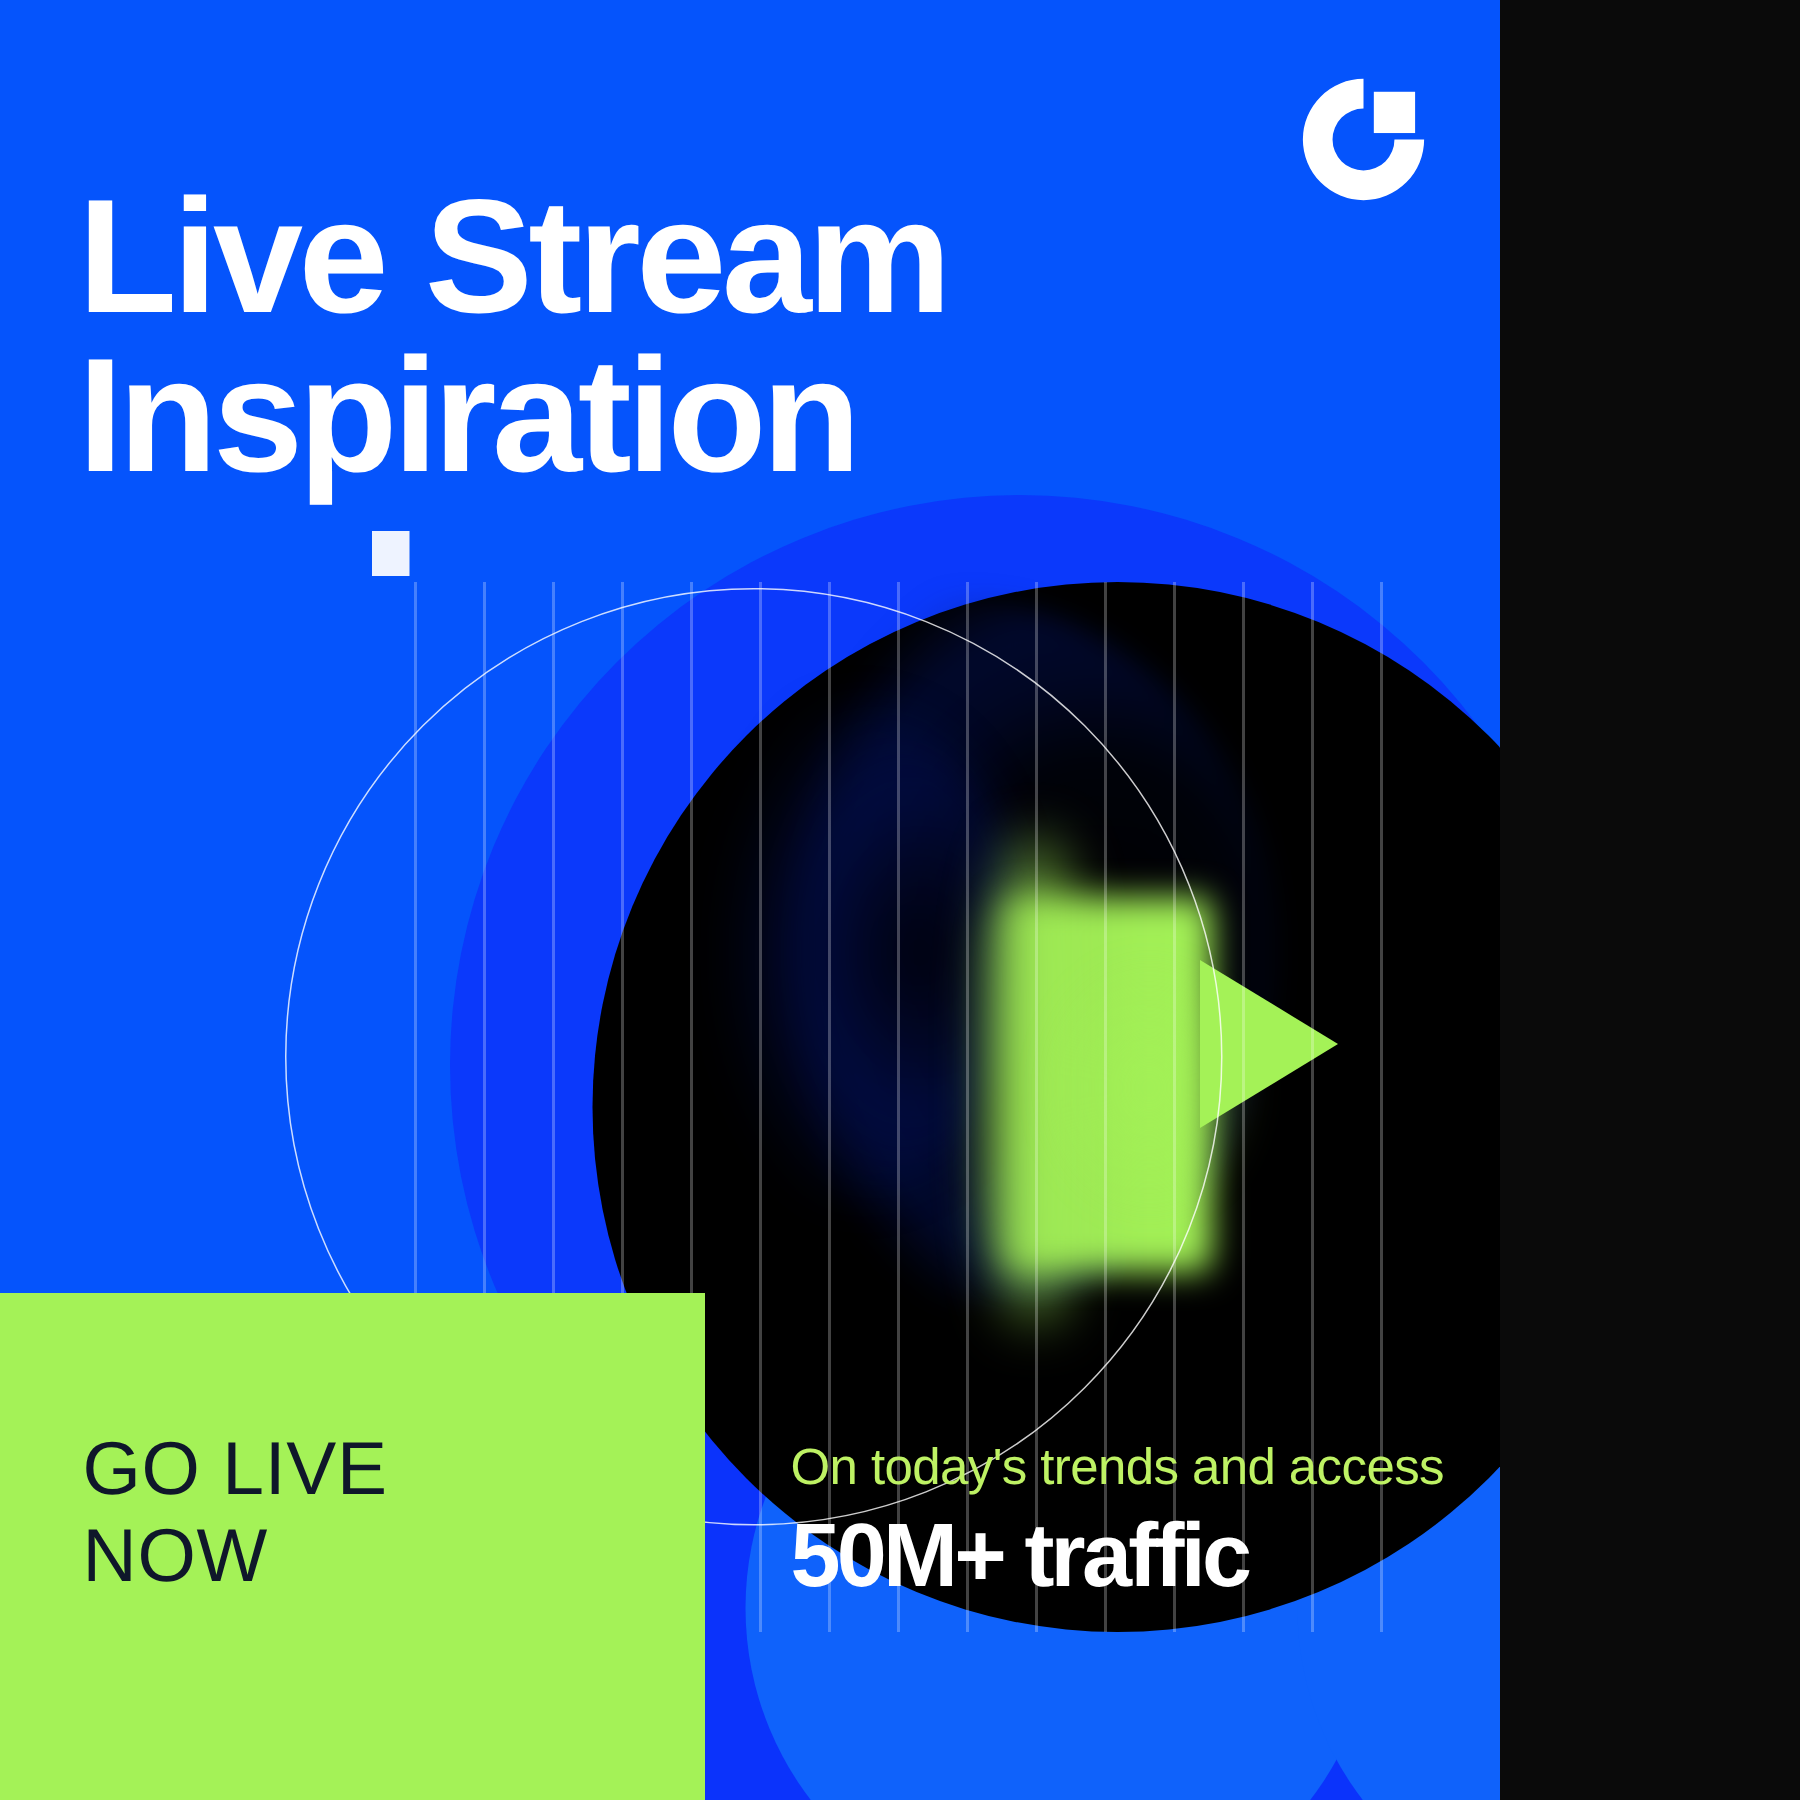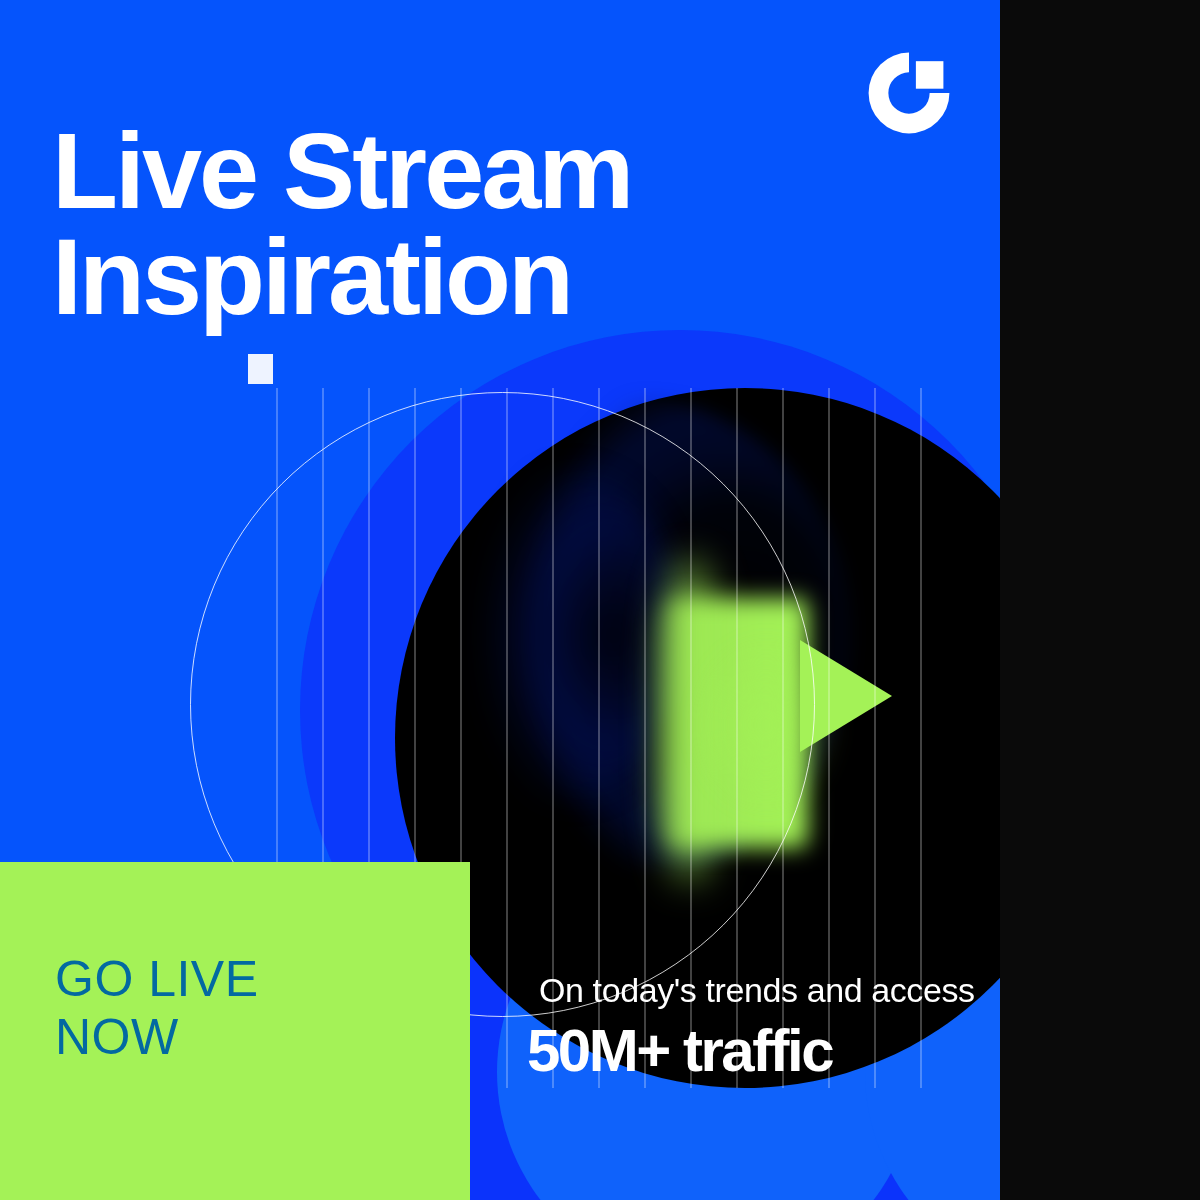--- a/index.html
+++ b/index.html
@@ -211,41 +211,41 @@
     left: 0;
     top: 862px;
     width: 470px;
     height: 338px;
     background: #a4f257;
   }
   .cta-text {
     position: absolute;
     left: 55px;
     top: 88px;
-    color: #0369a1;
+    color: #0f172a;
     font-size: 50px;
     font-weight: 400;
     line-height: 1.16;
     letter-spacing: 0.5px;
     white-space: pre-line;
     margin: 0;
   }
 
   
   .promo {
     position: absolute;
     left: 527px;
     top: 960px;
   }
   .promo-kicker {
-    color: #ffffff;
+    color: #bef264;
     font-size: 34px;
     font-weight: 400;
     letter-spacing: -0.4px;
-    margin: 12px;
+    margin: 0;
     line-height: 1.1;
   }
   .promo-big {
     color: #ffffff;
     font-size: 60px;
     font-weight: 700;
     letter-spacing: -2.5px;
     margin: 10px 0 0 0;
     line-height: 1.0;
   }

